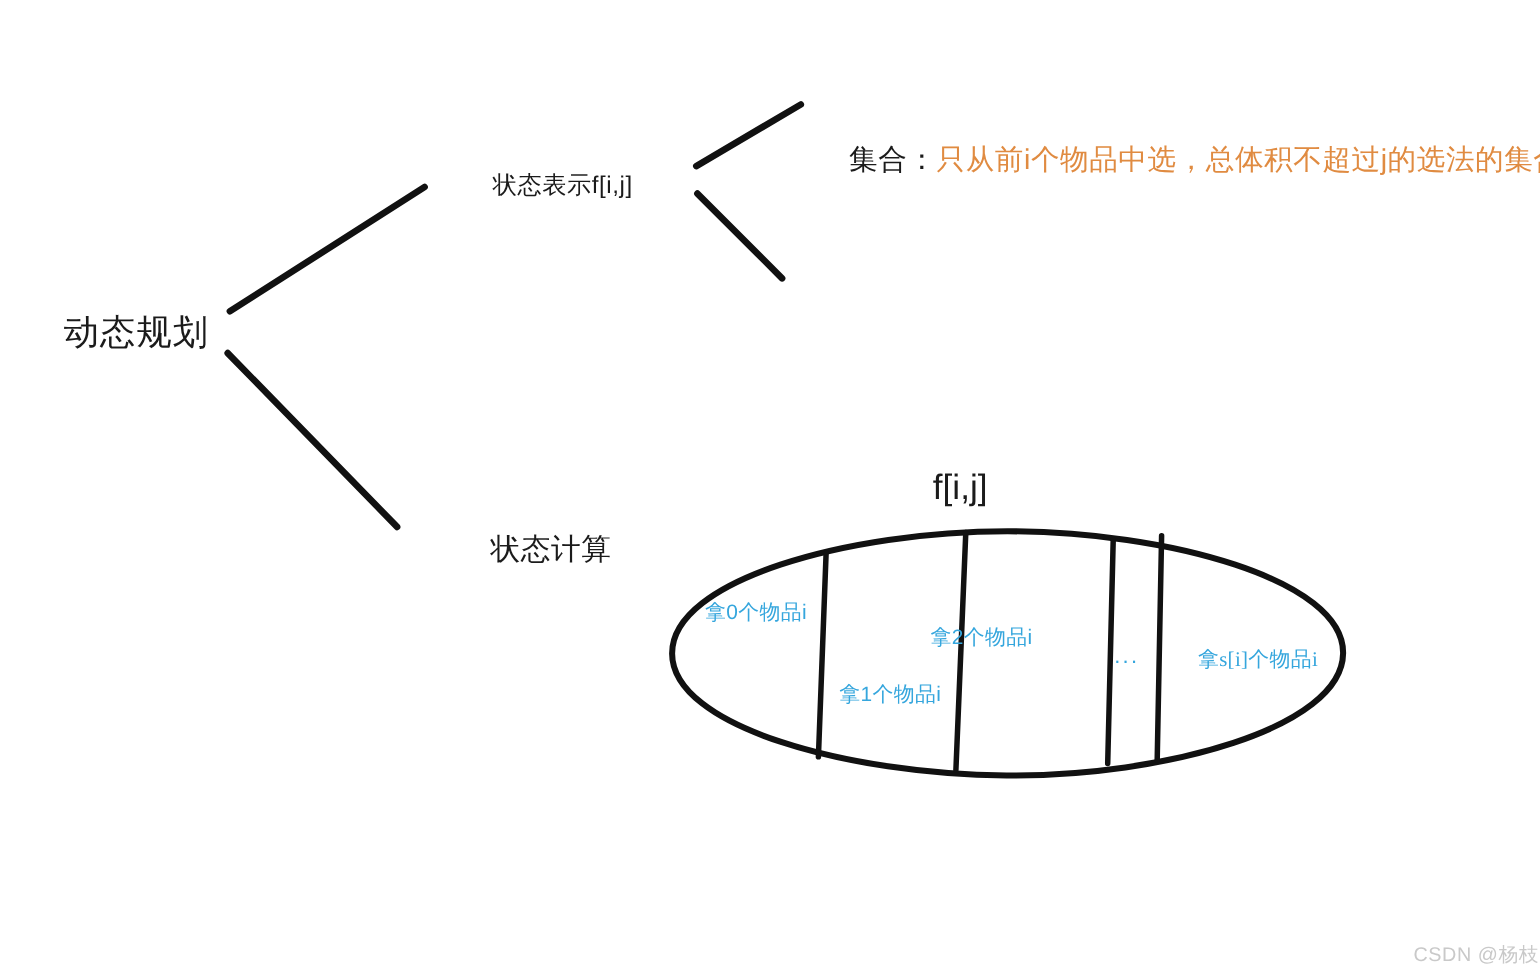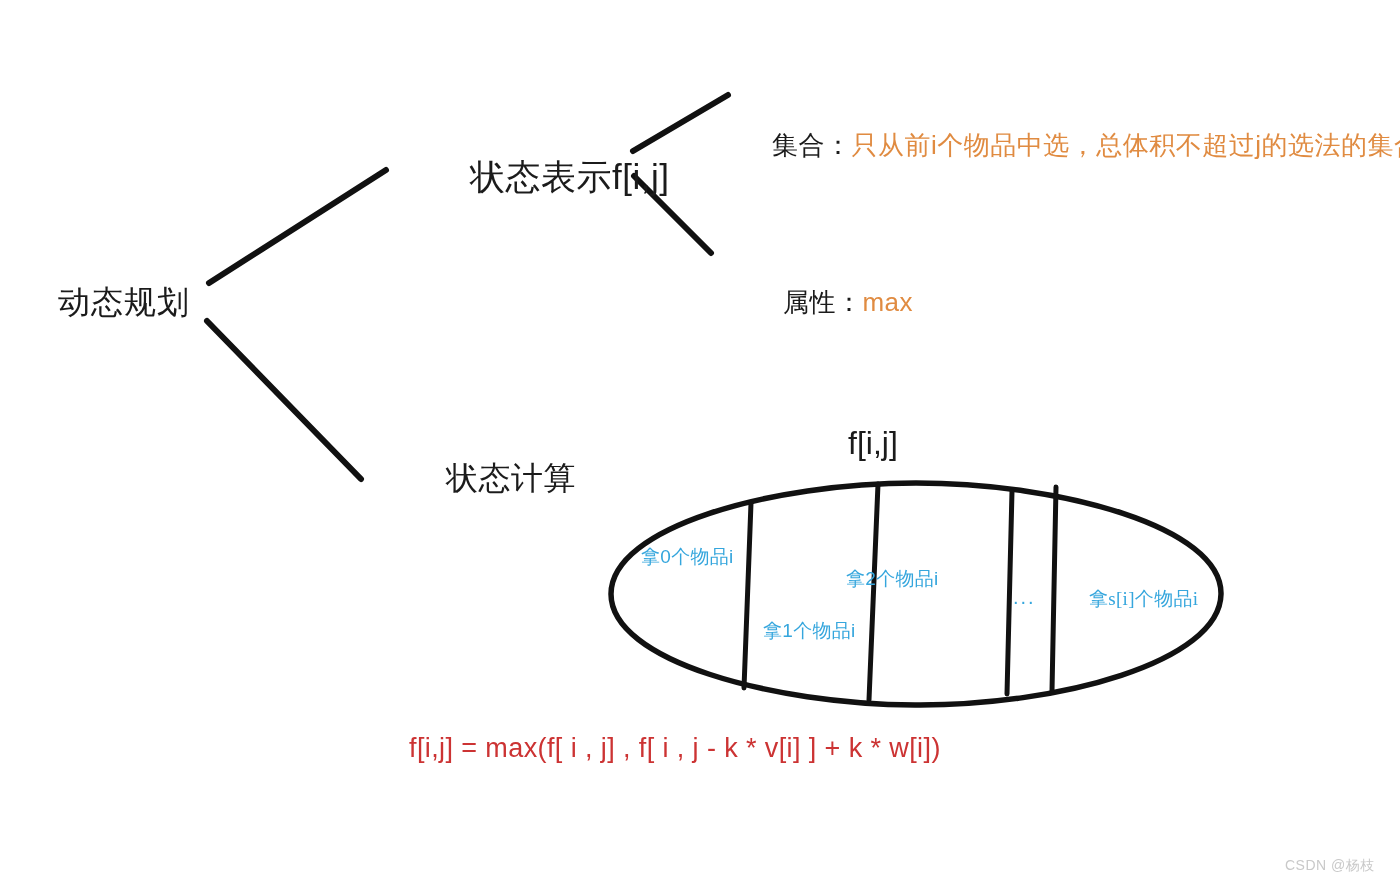--- a/index.html
+++ b/index.html
@@ -35,23 +35,23 @@
   
   #node-root {
     left: 58px;
     top: 279px;
     font-size: 32px;
     letter-spacing: 1px;
   }
 
   
   #node-state-repr {
-    left: 470px;
+    left: 448px;
     top: 152px;
-    font-size: 35px;
+    font-size: 22px;
     letter-spacing: 0.5px;
   }
 
   
   #row-set {
     left: 741px;
     top: 89px;
     width: 650px;
     font-size: 26px;
     letter-spacing: 0.5px;
@@ -65,22 +65,22 @@
     top: 246px;
     font-size: 26px;
     letter-spacing: 0.5px;
   }
   #row-attr .lead { color: #1b1b1b; }
   #row-attr .val  { color: #e08b41; }
 
   
   #node-state-calc {
     left: 446px;
-    top: 455px;
-    font-size: 32px;
+    top: 480px;
+    font-size: 27px;
     letter-spacing: 0.5px;
   }
 
   
   #ellipse-title {
     left: 848px;
     top: 420px;
     font-size: 32px;
     color: #1b1b1b;
   }
@@ -105,21 +105,21 @@
     top: 729px;
     font-size: 27px;
     color: #cc3333;
     letter-spacing: 0.4px;
   }
 
   
   #watermark {
     left: 1285px;
     top: 855px;
-    font-size: 14px;
+    font-size: 18px;
     color: #c9c9c9;
     letter-spacing: 0.5px;
   }
 </style>
 </head>
 <body>
 
 <div id="canvas">
 
   <svg class="svg-layer" viewBox="0 0 1400 884">
@@ -146,35 +146,31 @@
   </svg>
 
   <div class="txt" id="node-root">动态规划</div>
 
   <div class="txt" id="node-state-repr">状态表示f[i,j]</div>
 
   <div class="txt" id="row-set">
     <span class="lead">集合：</span><span class="val">只从前i个物品中选，总体积不超过j的选法的集合</span>
   </div>
 
-  <div class="txt" id="row-attr">
-    <span class="lead">属性：</span><span class="val">max</span>
-  </div>
 
   <div class="txt" id="node-state-calc">状态计算</div>
 
   <div class="txt" id="ellipse-title">f[i,j]</div>
 
   <div class="seg-label" id="seg-0">拿0个物品i</div>
 
   <div class="seg-label" id="seg-1">拿1个物品i</div>
 
   <div class="seg-label" id="seg-2">拿2个物品i</div>
 
   <div class="seg-label" id="seg-dots">...</div>
 
   <div class="seg-label" id="seg-s">拿s[i]个物品i</div>
 
-  <div class="txt" id="formula">f[i,j] = max(f[ i , j] , f[ i , j - k * v[i] ] + k * w[i])</div>
 
   <div class="txt" id="watermark">CSDN @杨枝</div>
 
 </div>
 
 </body></html>

